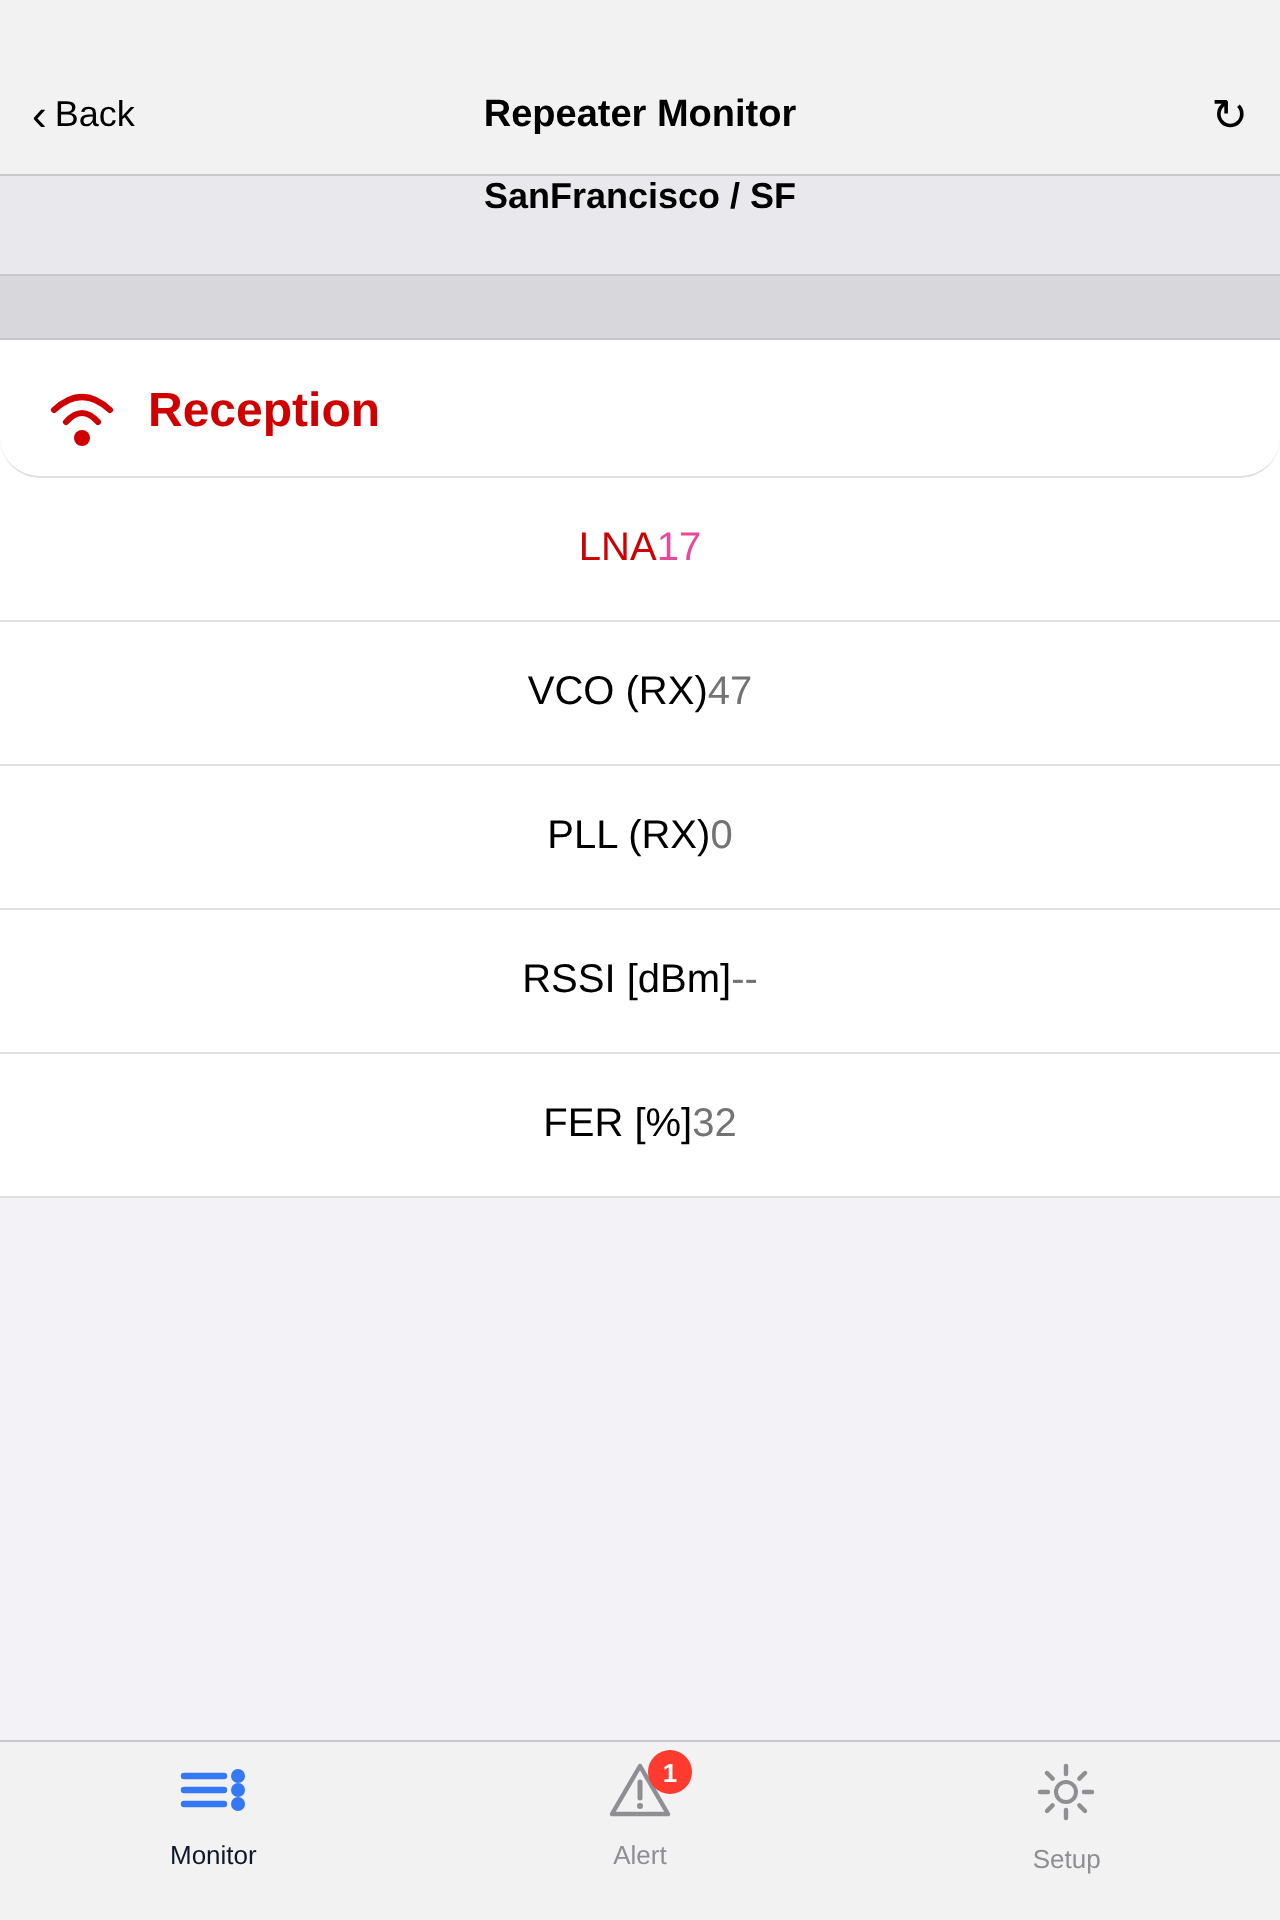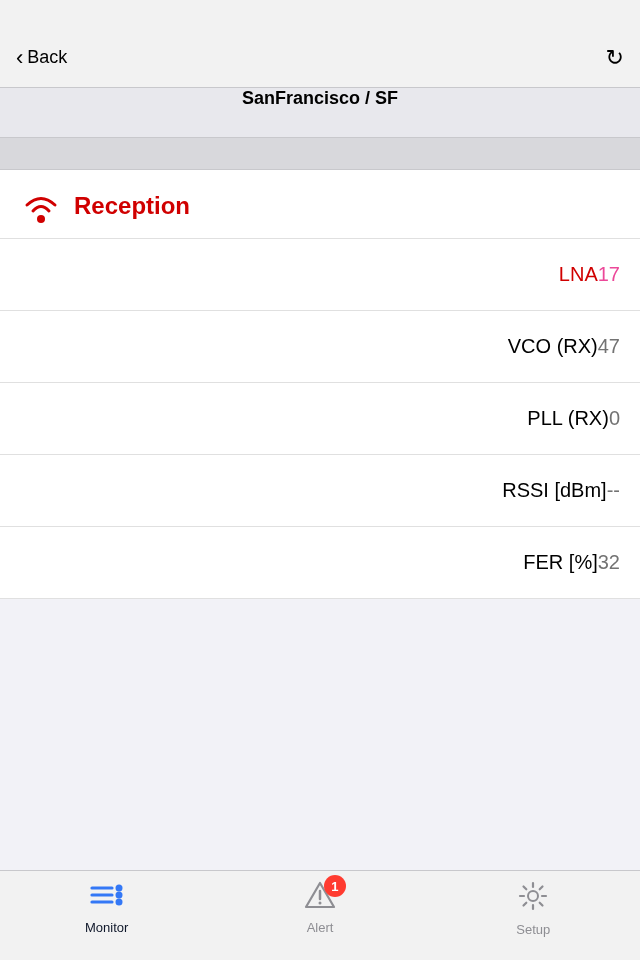--- a/index.html
+++ b/index.html
@@ -78,37 +78,38 @@
     .content {
       background: #fff;
     }
 
     
     .section-header {
       display: flex;
       align-items: center;
       padding: 18px 20px 14px 20px;
       border-bottom: 1px solid #e0e0e0;
+      border-radius: 20px;
     }
     .section-header-icon {
       margin-right: 12px;
       display: flex;
       align-items: center;
     }
     .section-header-label {
       font-size: 24px;
       font-weight: 700;
       color: #d00000;
     }
 
     
     .table-row {
       display: flex;
       align-items: center;
-      justify-content: flex-end;
+      justify-content: center;
       padding: 20px 20px;
       border-bottom: 1px solid #e0e0e0;
       background: #fff;
       min-height: 72px;
     }
     .table-row.highlighted .row-label,
     .table-row.highlighted .row-value {
       color: #d00000;
     }
     .row-label {
@@ -180,20 +181,21 @@
     }
   </style>
 </head>
 <body>
 
 <div class="nav-bar">
   <div class="nav-back">
     <span class="nav-back-chevron">‹</span>
     <span>Back</span>
   </div>
+  <div class="nav-title">Repeater Monitor</div>
   <div class="nav-refresh">
     <span>↻</span>
   </div>
 </div>
 
 <div class="subtitle-bar">
   <span class="subtitle-text">SanFrancisco / SF</span>
 </div>
 
 <div class="section-spacer"></div>

